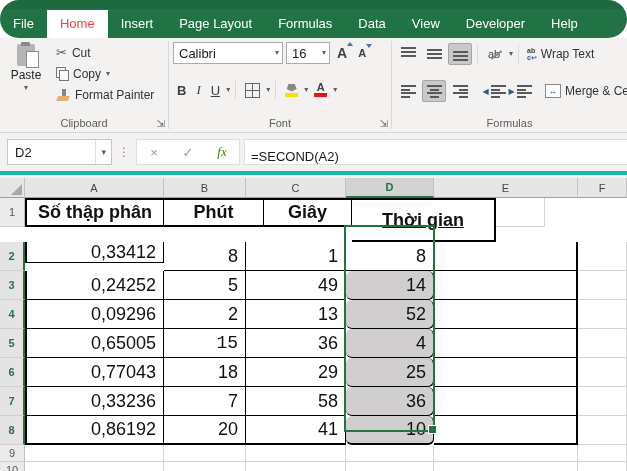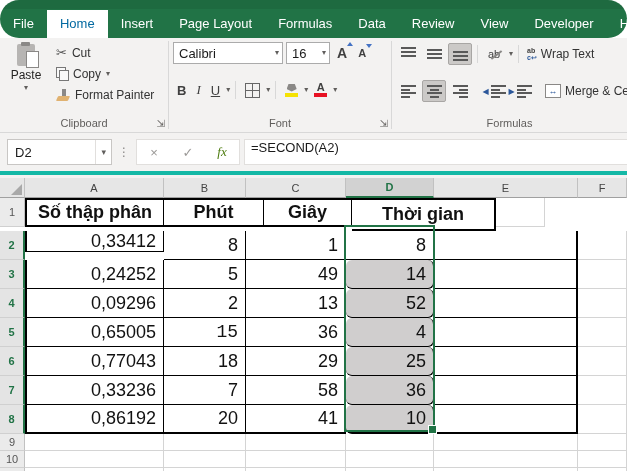--- a/index.html
+++ b/index.html
@@ -4,21 +4,21 @@
 <style>
   html,body{margin:0;padding:0;background:#fff;}
   .app{position:relative;width:627px;height:471px;overflow:hidden;
        font-family:"Liberation Sans","DejaVu Sans",sans-serif;background:#fff;
        -webkit-font-smoothing:antialiased;}
 
   
   .tabbar{height:38px;background:linear-gradient(#1e6a40 0 9px,#217346 9px);
           display:flex;align-items:flex-end;border-radius:19px;}
   .tab{height:28px;line-height:28px;padding:0 13px;color:#fff;font-size:13px;cursor:default;white-space:nowrap;}
-  .tab.active{background:#ffffff;color:#0369a1;}
+  .tab.active{background:#ffffff;color:#ef4444;}
 
   
   .ribbon{height:94px;background:#f3f2f1;border-bottom:1px solid #d8d8d8;
           display:flex;align-items:stretch;color:#252423;}
   .rgroup{position:relative;display:flex;flex-direction:column;justify-content:space-between;padding:4px 4px 0 4px;}
   .rgroup-label{font-size:11px;color:#605e5c;text-align:center;padding:1px 0 3px;}
   .vdiv{width:1px;background:#d8d8d8;margin:3px 0;}
   .launcher{position:absolute;right:3px;bottom:3px;font-size:10px;color:#605e5c;line-height:10px;}
 
   
@@ -90,21 +90,21 @@
   .txtbtn{display:flex;align-items:center;gap:4px;font-size:12px;color:#333;padding:0 3px;white-space:nowrap;}
 
   
   .formula-row{height:38px;background:#f3f2f1;border-bottom:4px solid #14b8a6;display:flex;align-items:center;padding:0 0 0 7px;}
   .name-box{width:96px;height:24px;background:#fff;border:1px solid #c8c6c4;display:flex;align-items:center;font-size:13px;color:#1a1a1a;padding-left:7px;justify-content:space-between;}
   .name-dd{border-left:1px solid #e1dfdd;height:100%;display:flex;align-items:center;padding:0 5px;color:#605e5c;font-size:9px;}
   .dots{color:#8a8886;font-size:12px;padding:0 6px;}
   .fb-btns{height:24px;background:#fff;border:1px solid #e1dfdd;display:flex;align-items:center;}
   .fb-btn{width:34px;text-align:center;font-size:13px;color:#9a9896;}
   .fb-fx{font-family:"Liberation Serif","DejaVu Serif",serif;font-style:italic;color:#4d7c0f;}
-  .formula-input{flex:1;height:24px;background:#fff;border:1px solid #e1dfdd;border-right:none;margin-left:4px;display:flex;align-items:flex-start;font-size:13px;color:#1a1a1a;padding-left:6px;}
+  .formula-input{flex:1;height:24px;background:#fff;border:1px solid #e1dfdd;border-right:none;margin-left:4px;display:flex;align-items:flex-end;font-size:13px;color:#1a1a1a;padding-left:6px;}
 
   
   .gridgap{height:3px;background:#f3f2f1;}
   .grid{position:relative;width:627px;height:296px;overflow:hidden;background:#fff;font-size:11px;}
   .grow{display:flex;}
   .hcell{background:#e6e6e6;border-right:1px solid #c1c1c1;border-bottom:1px solid #a0a0a0;
          display:flex;align-items:center;justify-content:center;color:#444;box-sizing:border-box;}
   .hcell.selcol{background:#d2d2d2;border-bottom:2px solid #217346;color:#217346;font-weight:bold;}
   .corner{position:relative;}
   .corner::after{content:"";position:absolute;right:2px;bottom:2px;width:0;height:0;
@@ -131,21 +131,20 @@
 
 <div class="app">
 
   <div class="tabbar" id="tabbar">
       <div class="tab">File</div>
       <div class="tab active">Home</div>
       <div class="tab">Insert</div>
       <div class="tab">Page Layout</div>
       <div class="tab">Formulas</div>
       <div class="tab">Data</div>
-      <div class="tab">Review</div>
       <div class="tab">View</div>
       <div class="tab">Developer</div>
       <div class="tab">Help</div>
     </div>
 
   <div class="ribbon">
 
     <div class="rgroup g-clip">
       <div class="clip-body">
         <div class="paste-btn">
@@ -302,21 +301,21 @@
         <div class="hcell" style="width: 100px; height: 20px;">C</div>
         <div class="hcell selcol" style="width: 88px; height: 20px;">D</div>
         <div class="hcell" style="width: 144px; height: 20px;">E</div>
         <div class="hcell" style="width: 49px; height: 20px;">F</div>
       </div>
       <div class="grow">
         <div class="rhead" style="width: 25px; height: 29px;">1</div>
         <div class="cell tc th tc-first" style="width: 139px; height: 29px;">Số thập phân</div>
         <div class="cell tc th" style="width: 100px; height: 29px;">Phút</div>
         <div class="cell tc th" style="width: 88px; height: 29px;">Giây</div>
-        <div class="cell tc th tc-last" style="width: 144px; height: 33px;">Thời gian</div>
+        <div class="cell tc th tc-last" style="width: 144px; height: 44px; text-decoration: underline;">Thời gian</div>
         <div class="cell" style="width: 49px; height: 29px;"></div>
       </div>
       <div class="grow">
         <div class="rhead selrow" style="width: 25px; height: 29px;">2</div>
         <div class="cell tc num tc-first" style="width: 139px; height: 21px;">0,33412</div>
         <div class="cell tc num" style="width: 82px; height: 29px;">8</div>
         <div class="cell tc num" style="width: 100px; height: 29px;">1</div>
         <div class="cell tc num" style="width: 88px; height: 29px;">8</div>
         <div class="cell tc tc-last" style="width: 144px; height: 29px;"></div>
         <div class="cell" style="width: 49px; height: 29px;"></div>

